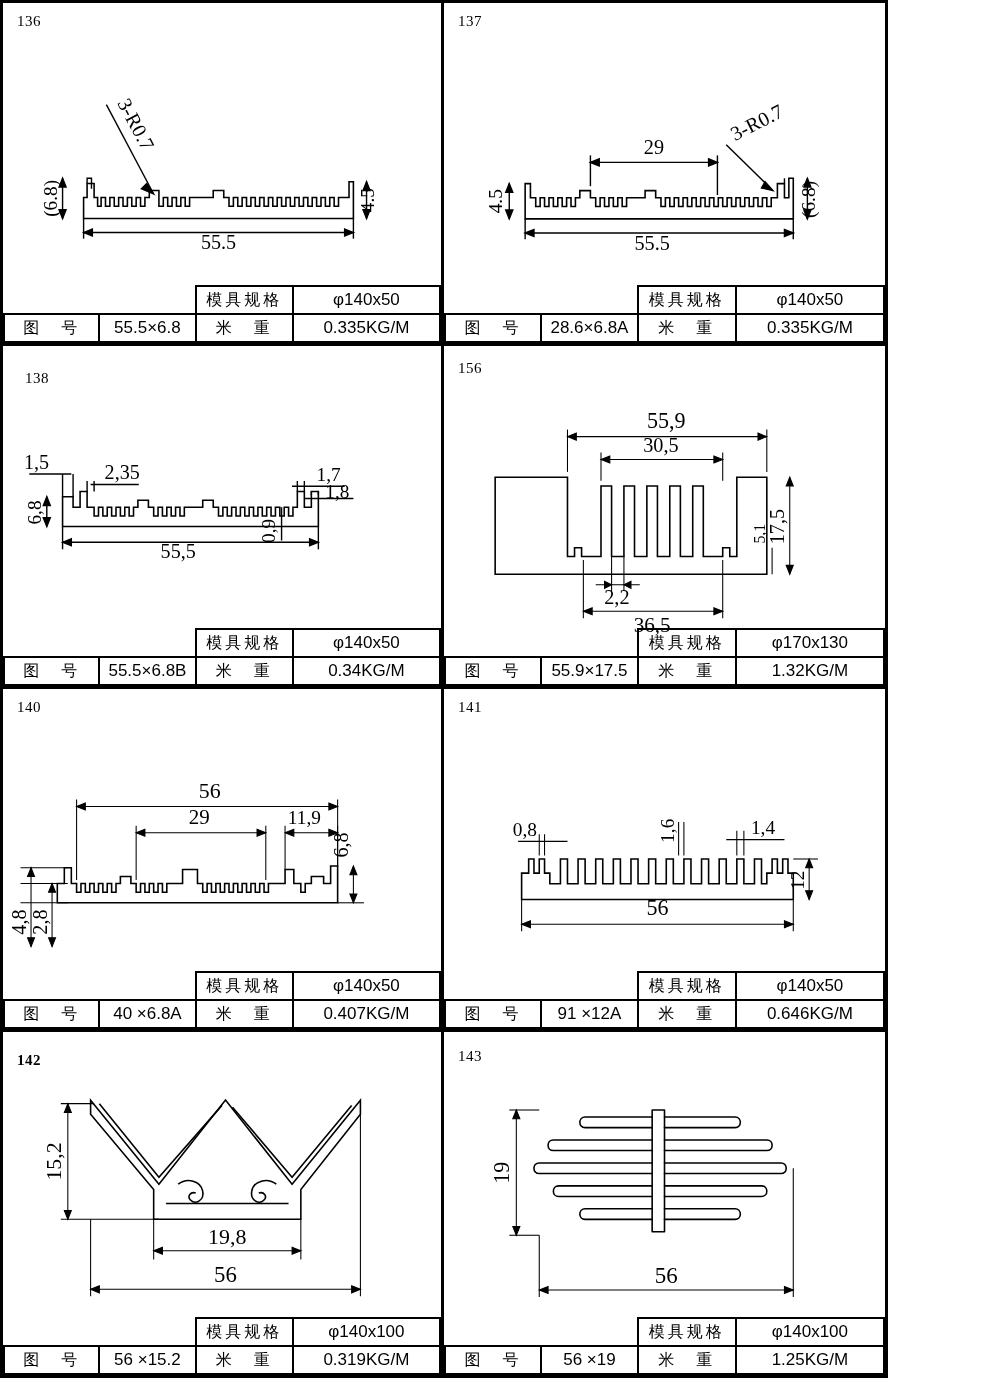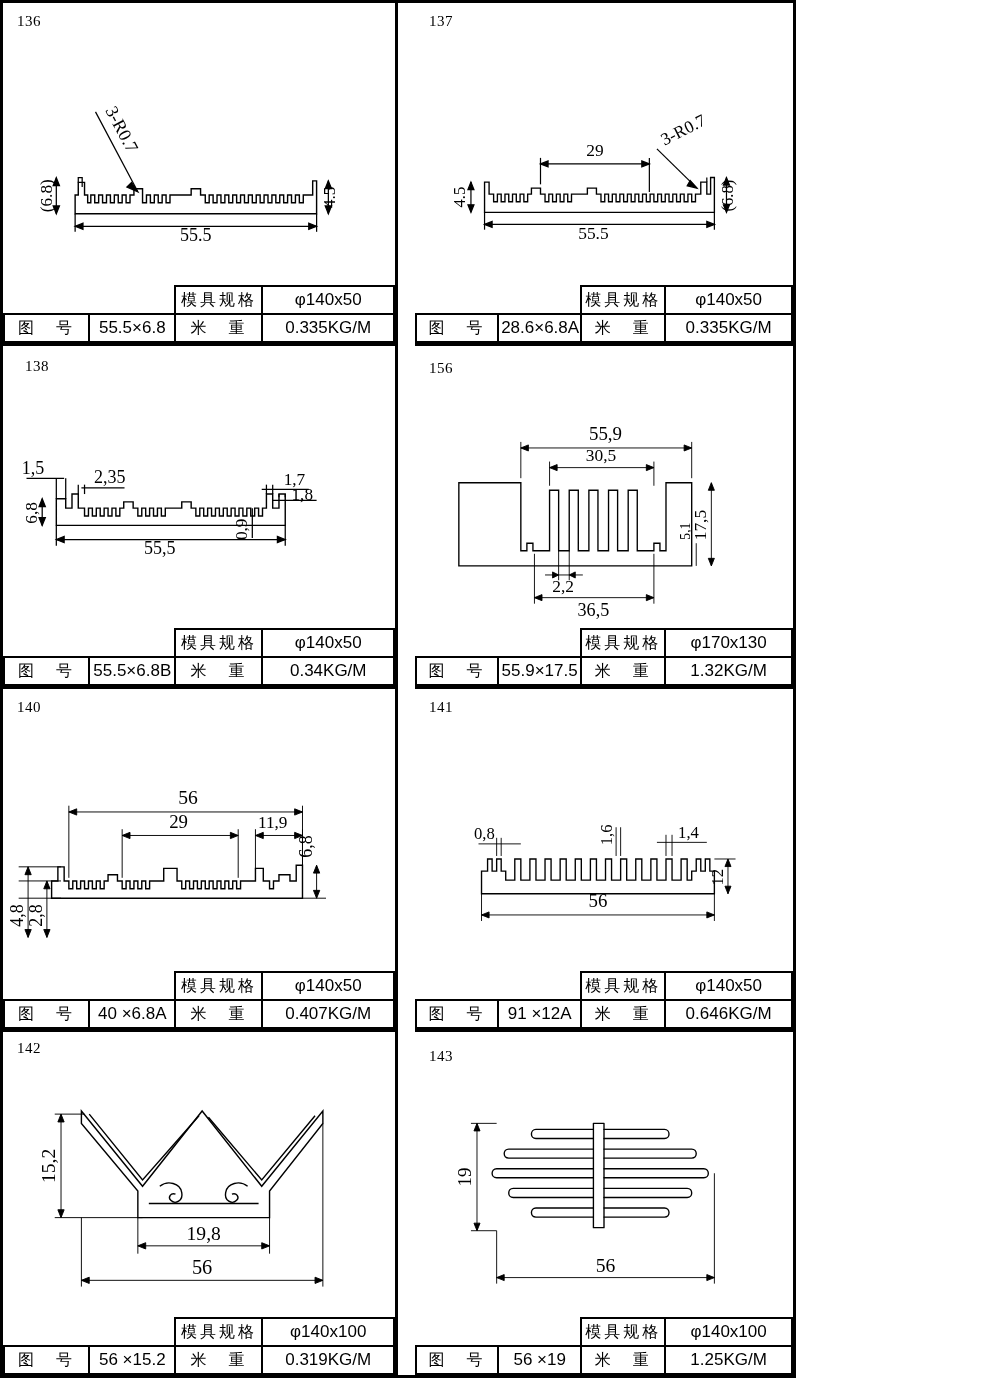--- a/index.html
+++ b/index.html
@@ -6,21 +6,21 @@
     margin: 0;
     padding: 0;
     background: #ffffff;
   }
   body {
     font-family: "Liberation Serif", serif;
     color: #000;
   }
   .page {
     position: relative;
-    width: 796px;
+    width: 888px;
     height: 1378px;
     box-sizing: border-box;
     background: #fff;
     border: 3px solid #000;
     overflow: hidden;
     padding-left: 10px;
   }
   .grid {
     position: absolute;
     left: 0; top: 0; right: 0; bottom: 0;
@@ -28,21 +28,21 @@
     grid-template-columns: 1fr 1fr;
     grid-template-rows: repeat(4, 1fr);
   }
   .cell {
     position: relative;
     box-sizing: border-box;
     border-right: 3px solid #000;
     border-bottom: 3px solid #000;
     overflow: hidden;
   }
-  .cell.col2 { border-right: none; margin-left: 17px; }
+  .cell.col2 { border-right: none; }
   .cell.row4 { border-bottom: none; }
 
   .idx {
     position: absolute;
     left: 14px;
     top: 10px;
     font-size: 15px;
     font-family: "Liberation Serif", serif;
     letter-spacing: 0.5px;
   }
@@ -222,21 +222,21 @@
             <td>28.6×6.8A</td>
             <td class="cn">米　重</td>
             <td>0.335KG/M</td>
           </tr>
         </tbody>
           </table>
       </div>
     </div>
 
     <div class="cell col1 row2">
-      <div class="idx" style="left:22px;top:12px;">138</div>
+      <div class="idx" style="left:22px;top:24px;">138</div>
       <svg class="drawing" viewBox="0 0 500 280">
         <g stroke="#000" fill="none" stroke-width="1.6">
           <path d="M68,152 L68,118 L80,118 L80,130 L88,130 L88,112 L96,112 L96,130
                    L104,130 L104,140 L109,140 L109,130 L114,130 L114,140 L119,140 L119,130
                    L124,130 L124,140 L129,140 L129,130 L134,130 L134,140 L139,140 L139,130
                    L144,130 L144,140 L149,140 L149,130 L154,130 L154,122 L166,122 L166,130
                    L172,130 L172,140 L177,140 L177,130 L182,130 L182,140 L187,140 L187,130
                    L192,130 L192,140 L197,140 L197,130 L202,130 L202,140 L207,140 L207,130
                    L228,130 L228,122 L240,122 L240,130 L246,130 L246,140 L251,140 L251,130
                    L256,130 L256,140 L261,140 L261,130 L266,130 L266,140 L271,140 L271,130
@@ -511,21 +511,21 @@
             <td>91 ×12A</td>
             <td class="cn">米　重</td>
             <td>0.646KG/M</td>
           </tr>
         </tbody>
           </table>
       </div>
     </div>
 
     <div class="cell col1 row4">
-      <div class="idx" style="top:8px;">142</div>
+      <div class="idx" style="top:20px;font-weight:bold;">142</div>
       <svg class="drawing" viewBox="0 0 500 300">
         <g stroke="#000" fill="none" stroke-width="1.8">
 
           <path d="M100,32 L178,128 L254,32 L330,128 L408,32
                    L408,48 L340,134 L340,168 L172,168 L172,134 L100,48 Z"></path>
 
           <path d="M110,36 L178,120 L250,38"></path>
           <path d="M332,38 L330,120 L398,36" stroke="none"></path>
           <path d="M262,40 L330,120 L398,38"></path>
 

